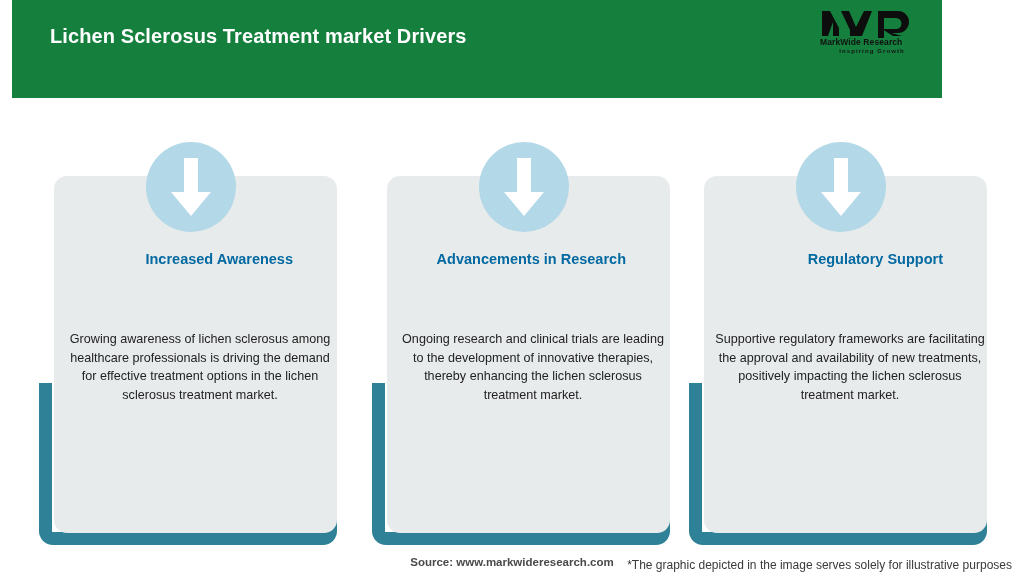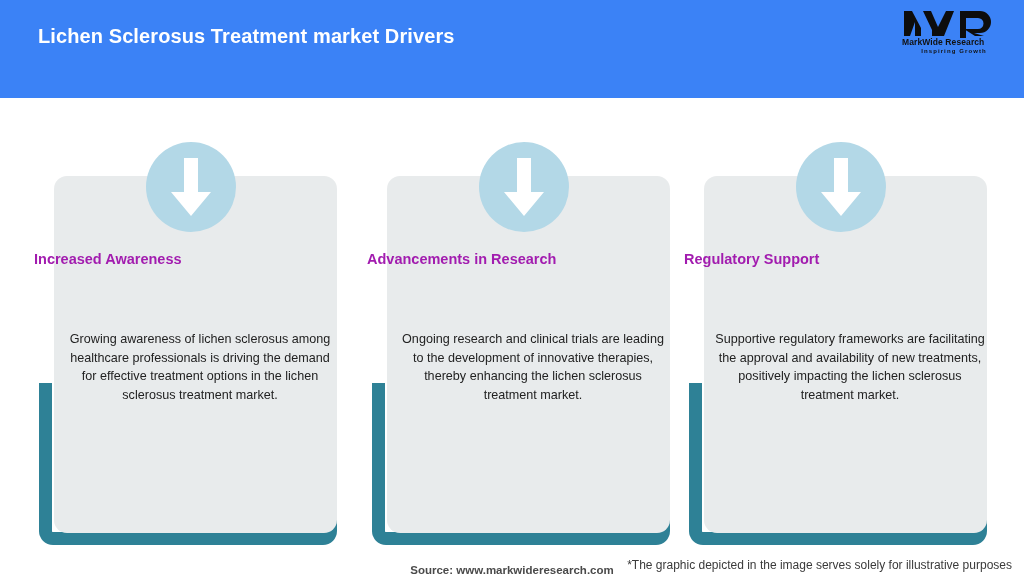--- a/index.html
+++ b/index.html
@@ -7,22 +7,22 @@
     width:1024px;height:576px;
     background:#ffffff;
     font-family:"Liberation Sans", sans-serif;
     overflow:hidden;
     position:relative;
   }
   .stage{position:absolute;left:0;top:0;width:1024px;height:576px;}
 
   
   .header{
-    position:absolute;left:0;top:0;width:1024px;height:98px;
-    background:#3b82f6;
+    position:absolute;left:12px;top:0;width:930px;height:98px;
+    background:#15803d;
   }
   .header-title{
     position:absolute;left:38px;top:25px;
     font-size:20px;font-weight:bold;color:#ffffff;
     letter-spacing:.1px;white-space:nowrap;
   }
   
   .logo{position:absolute;right:18px;top:8px;width:104px;height:52px;}
   .logo-mark{position:absolute;left:0;top:0;width:104px;height:30px;}
   .logo-name{
@@ -55,33 +55,33 @@
     position:absolute;left:32px;top:176px;width:283px;height:357px;
     background:#e8ebec;border-radius:13px;
     box-sizing:border-box;
   }
   .circle{
     position:absolute;left:124px;top:142px;width:90px;height:90px;
     border-radius:50%;background:#b3d8e7;
   }
   .arrow{position:absolute;left:147px;top:158px;width:44px;height:60px;}
   .card-title{
-    position:absolute;left:12px;top:250px;width:259px;text-align:left;
-    font-size:14.5px;font-weight:bold;color:#a21caf;line-height:18px;
+    position:absolute;left:12px;top:250px;width:259px;text-align:right;
+    font-size:14.5px;font-weight:bold;color:#0369a1;line-height:18px;
   }
   .card-body{
     position:absolute;left:43px;top:330px;width:270px;
     font-size:12.6px;color:#222222;line-height:18.5px;
     text-align:center;
   }
 
   
   .source{
     position:absolute;left:0;top:556px;width:1024px;text-align:center;
-    font-size:11.5px;font-weight:bold;color:#4a4a4a;margin-top:8px;
+    font-size:11.5px;font-weight:bold;color:#4a4a4a;
   }
   .disclaimer{
     position:absolute;right:12px;top:558px;
     font-size:12px;color:#3a3a3a;white-space:nowrap;
   }
 </style>
 </head>
 <body>
 
 <div class="stage">

